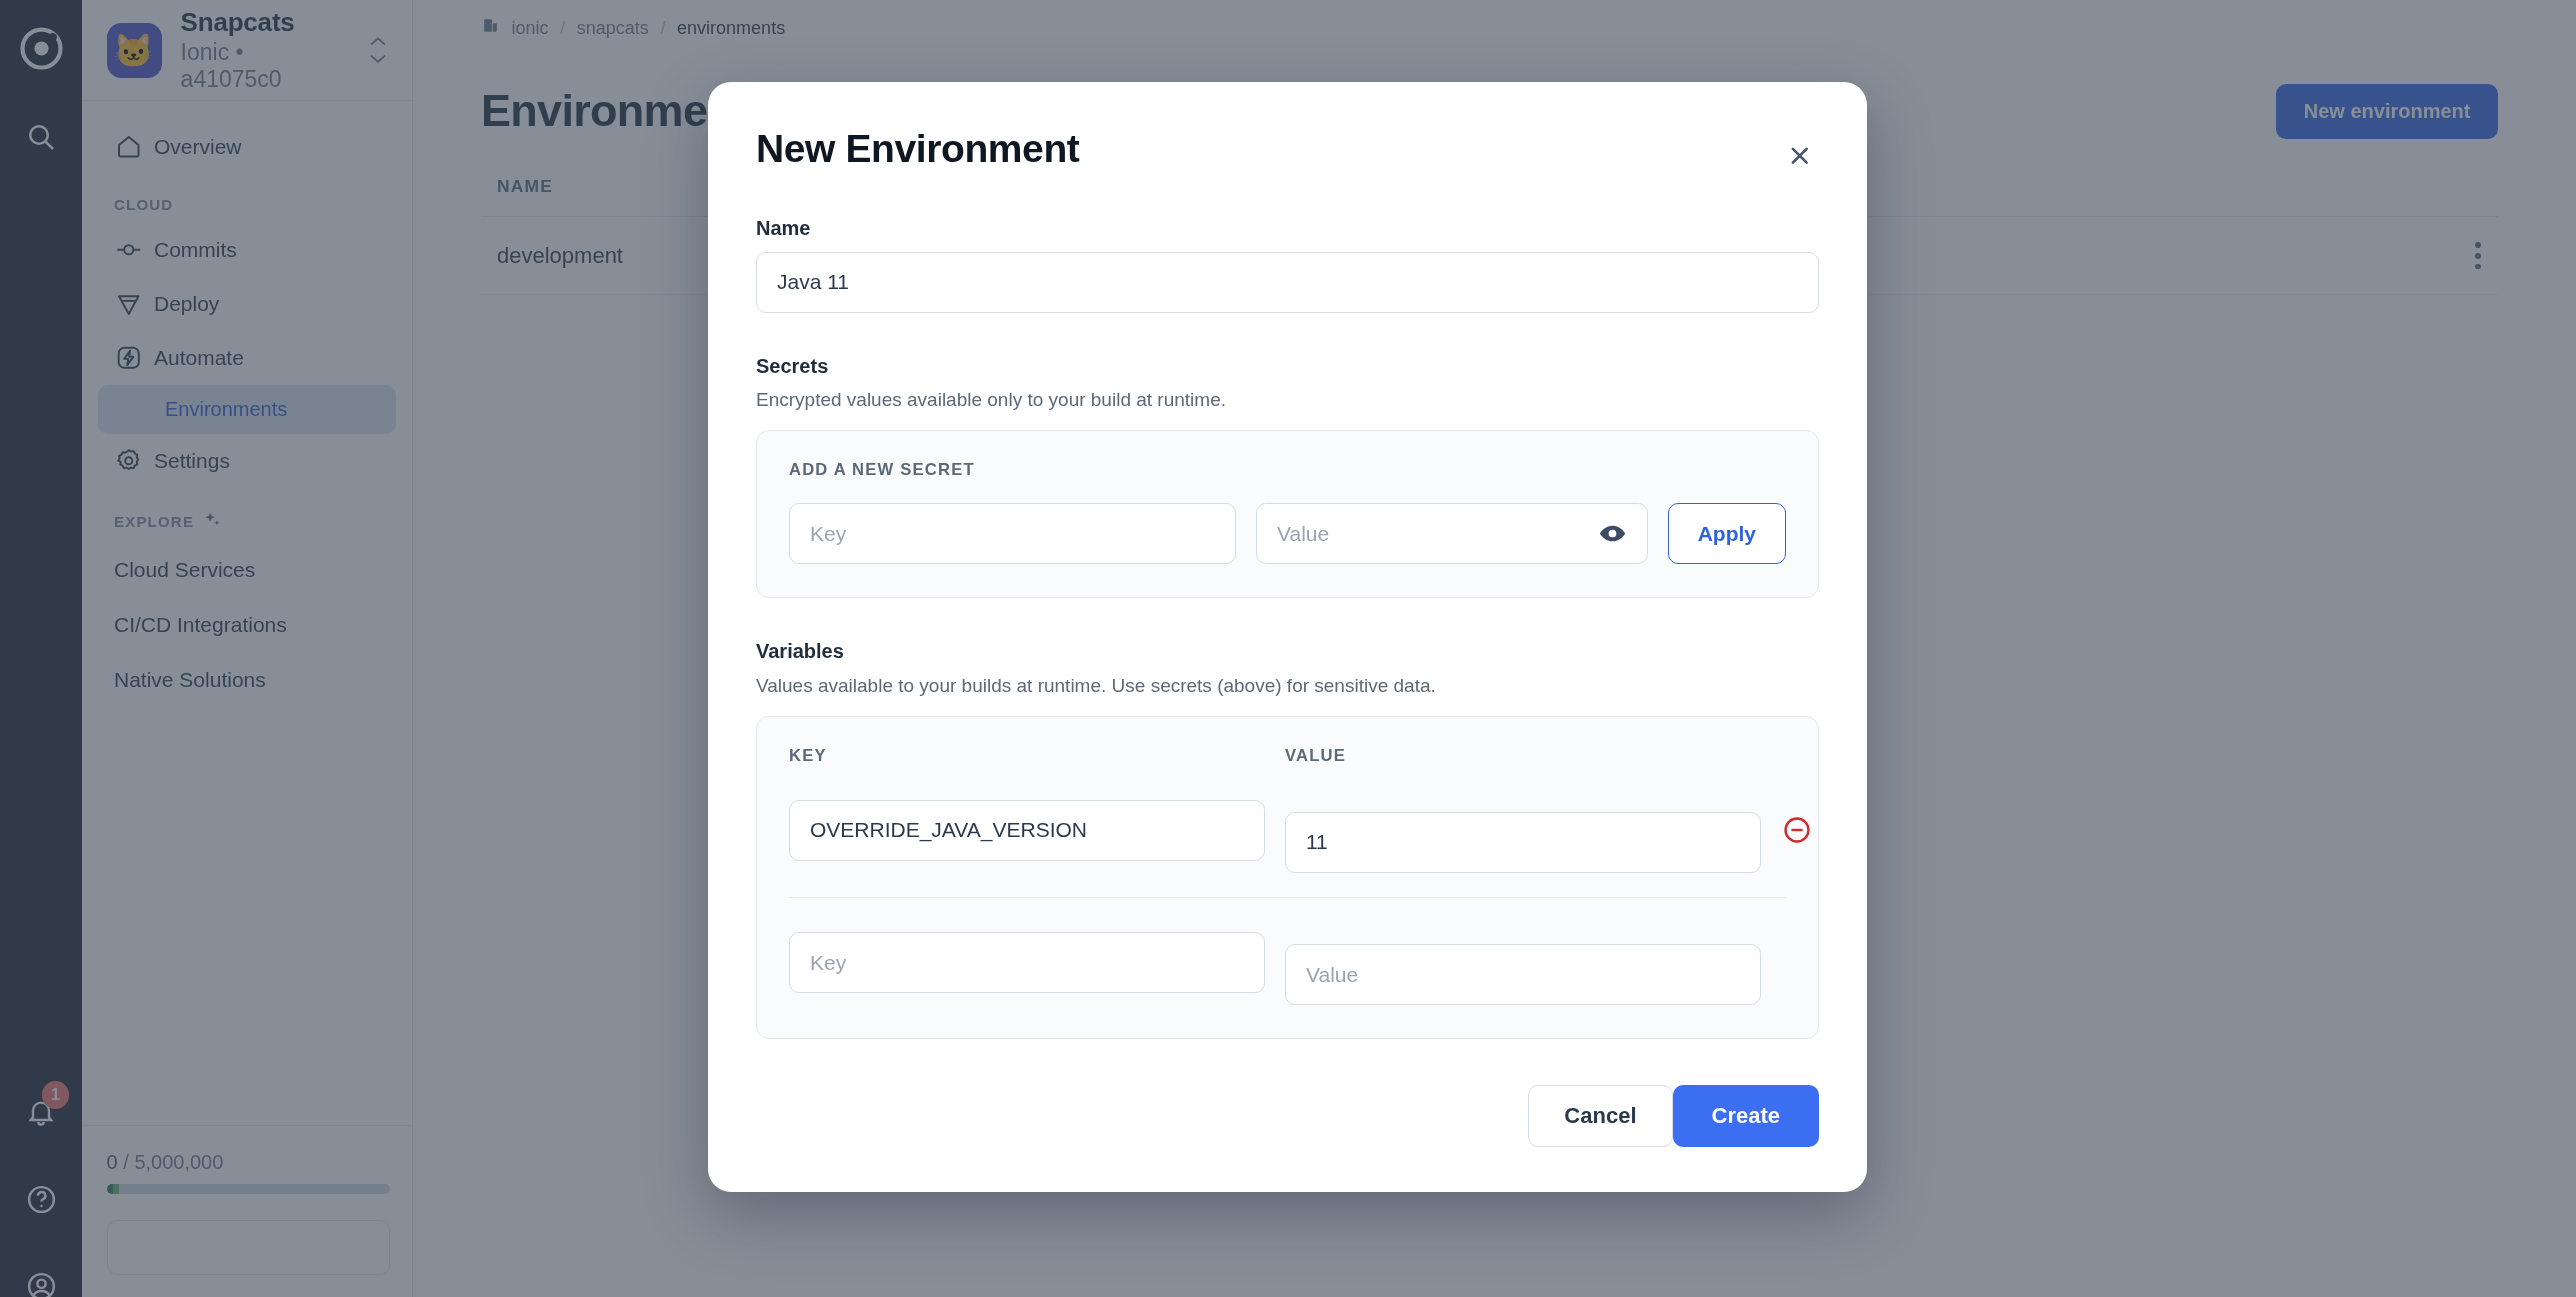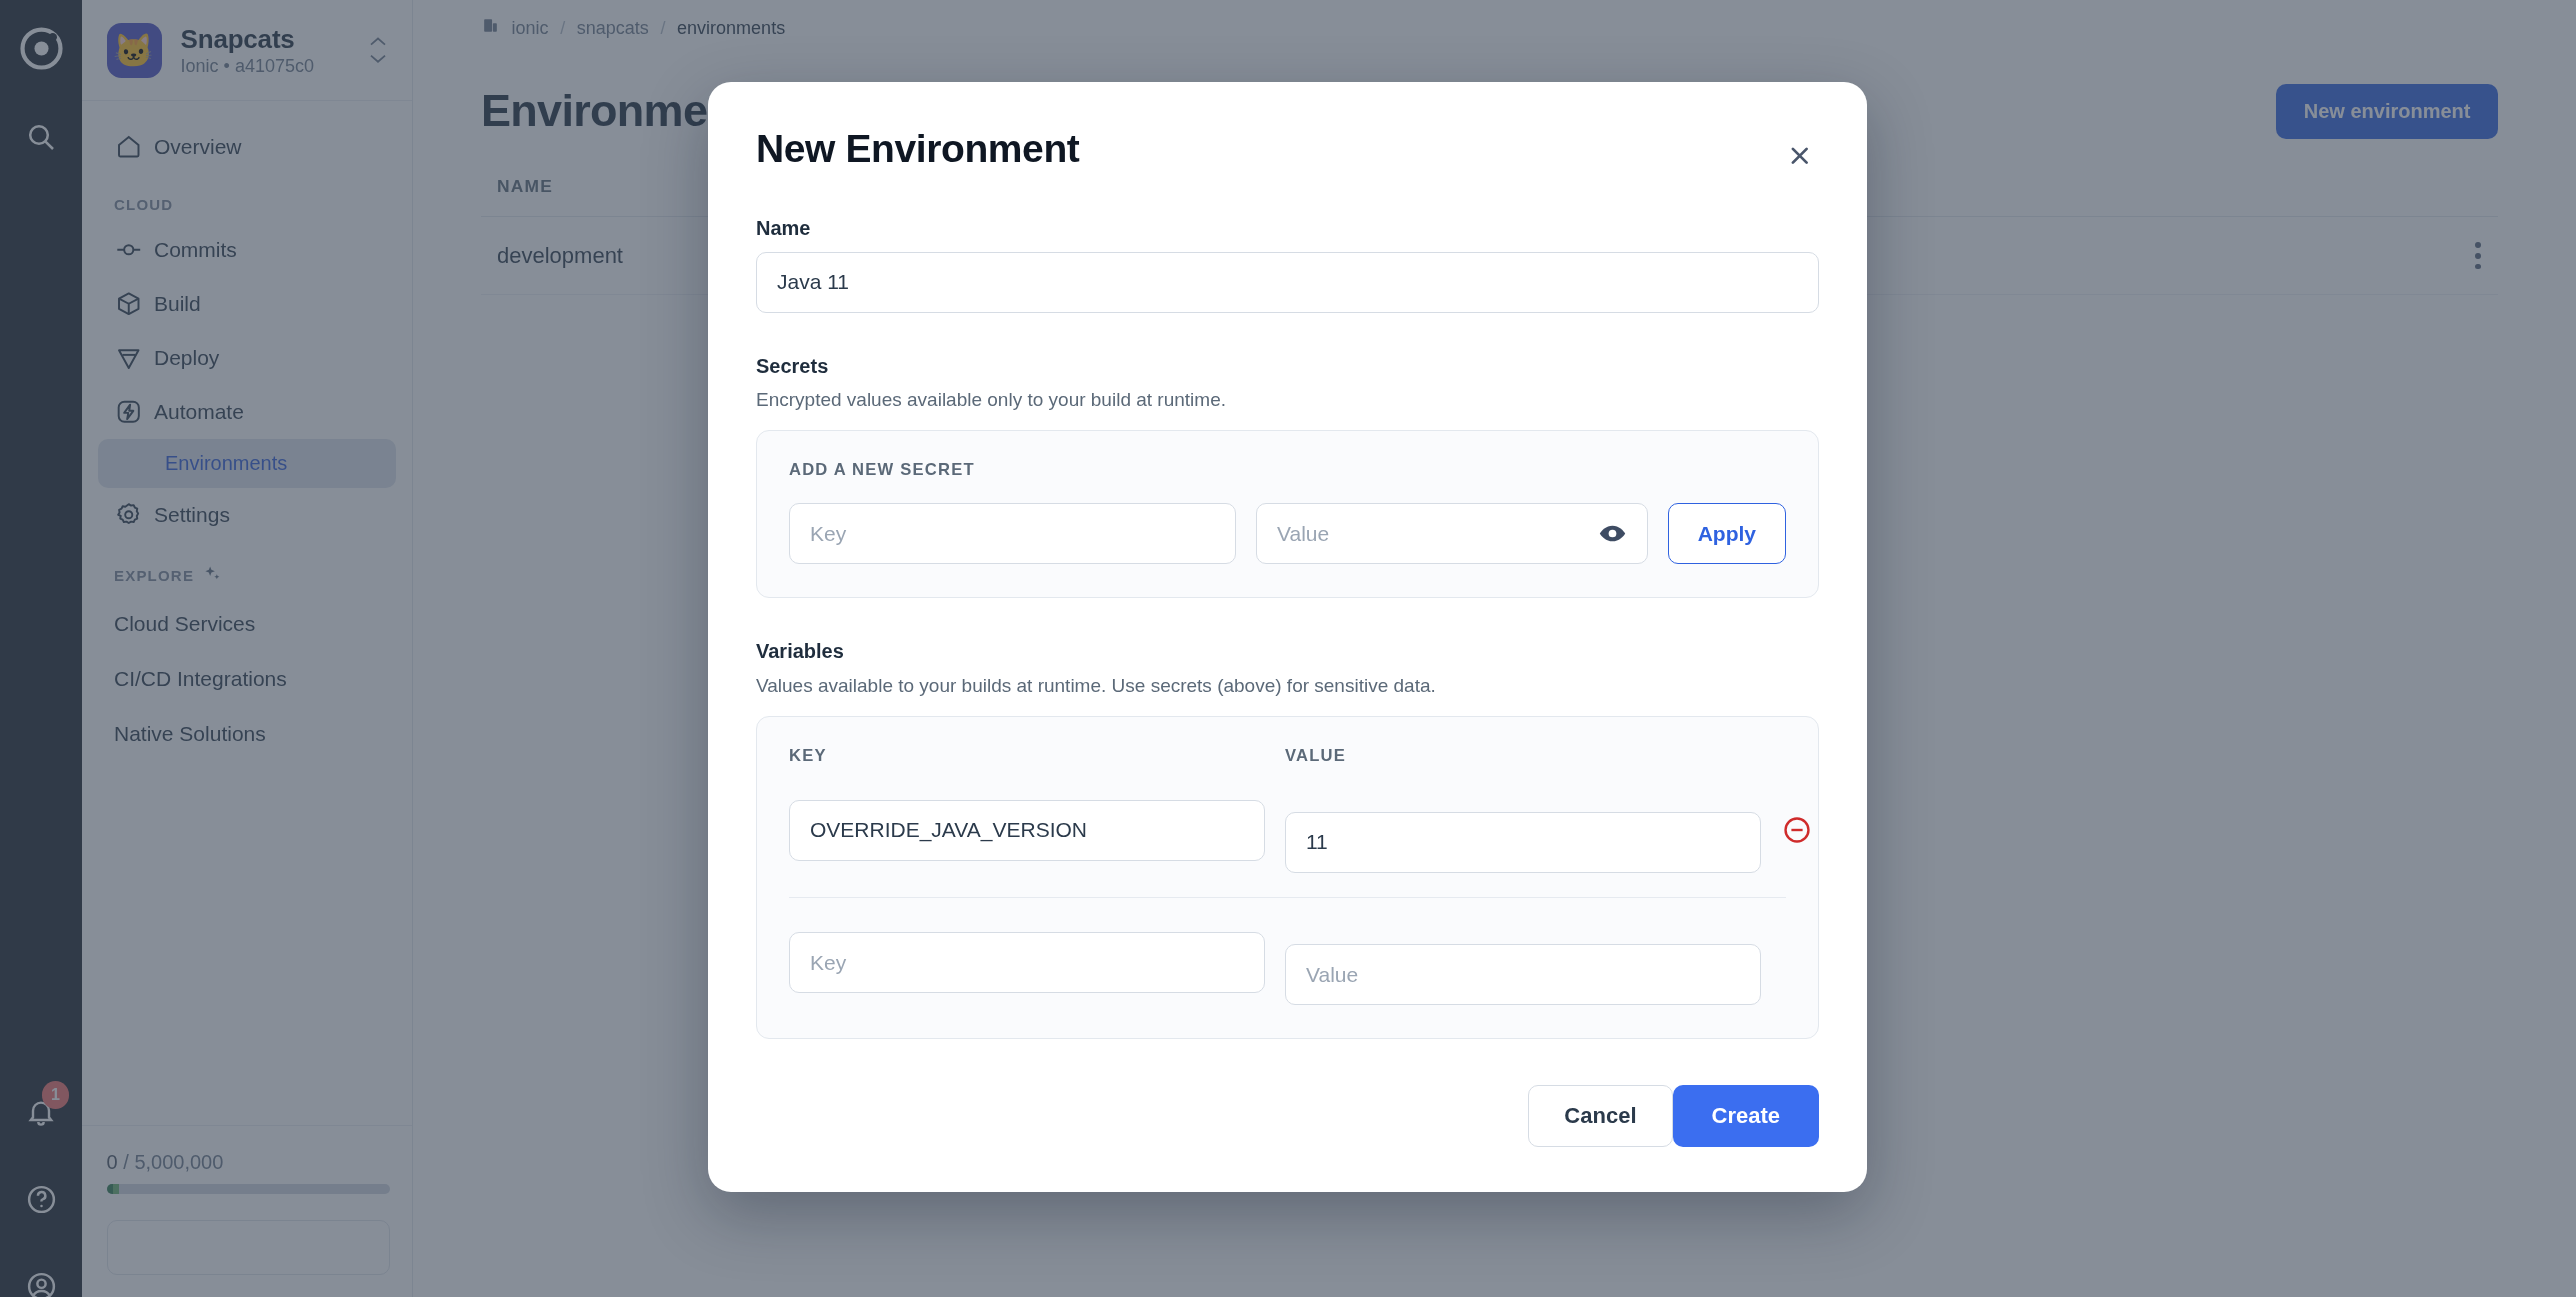--- a/index.html
+++ b/index.html
@@ -41,21 +41,21 @@
     height: 101px; display: flex; align-items: center; gap: 19px;
     padding: 0 22px 0 24.6px; border-bottom: 0.7px solid #e9edf1;
   }
   .proj-avatar {
     width: 55px; height: 55px; border-radius: 14.5px; background: #4b4fc4;
     display: flex; align-items: center; justify-content: center;
     font-size: 33px; line-height: 1; flex: 0 0 55px;
   }
   .proj-meta { flex: 1 1 auto; min-width: 0; }
   .proj-name { font-size: 26px; font-weight: 700; color: #1f2d3d; letter-spacing: -0.2px; }
-  .proj-sub { font-size: 18px; color: #6c7a8c; margin-top: 1px; }
+  .proj-sub { font-size: 23px; color: #6c7a8c; margin-top: 1px; }
   .proj-switch { width: 24.6px; display: flex; flex-direction: column; align-items: center; gap: 5px; }
 
   .nav { padding: 19px 16px 0 16px; flex: 1 1 auto; }
   .nav-item {
     display: flex; align-items: center; gap: 10px;
     height: 54px; padding: 0 16px; border-radius: 10px;
     font-size: 21px; color: #2b3a4b;
   }
   .nav-item .ico { width: 30px; height: 30px; flex: 0 0 30px; display: flex; align-items: center; justify-content: center; }
   .nav-sub {
@@ -235,29 +235,20 @@
         <div class="nav-item">
           <span class="ico">
             <svg viewBox="0 0 24 24" width="27.5" height="27.5" fill="none" stroke="#2b3a4b" stroke-width="1.7">
               <circle cx="12" cy="12" r="4"></circle>
                 <path d="M2 12h6M16 12h6"></path>
             </svg>
           </span>
           <span>Commits</span>
         </div>
 
-        <div class="nav-item">
-          <span class="ico">
-            <svg viewBox="0 0 24 24" width="27.5" height="27.5" fill="none" stroke="#2b3a4b" stroke-width="1.7" stroke-linejoin="round">
-              <path d="M12 3 20.5 7.5v9L12 21 3.5 16.5v-9z"></path>
-                <path d="M3.5 7.5 12 12l8.5-4.5M12 12v9"></path>
-            </svg>
-          </span>
-          <span>Build</span>
-        </div>
 
         <div class="nav-item">
           <span class="ico">
             <svg viewBox="0 0 24 24" width="27.5" height="27.5" fill="none" stroke="#2b3a4b" stroke-width="1.7" stroke-linejoin="round">
               <path d="M3.5 5.5h17L12 21z"></path>
                 <path d="M6.5 9.5h11"></path>
             </svg>
           </span>
           <span>Deploy</span>
         </div>

